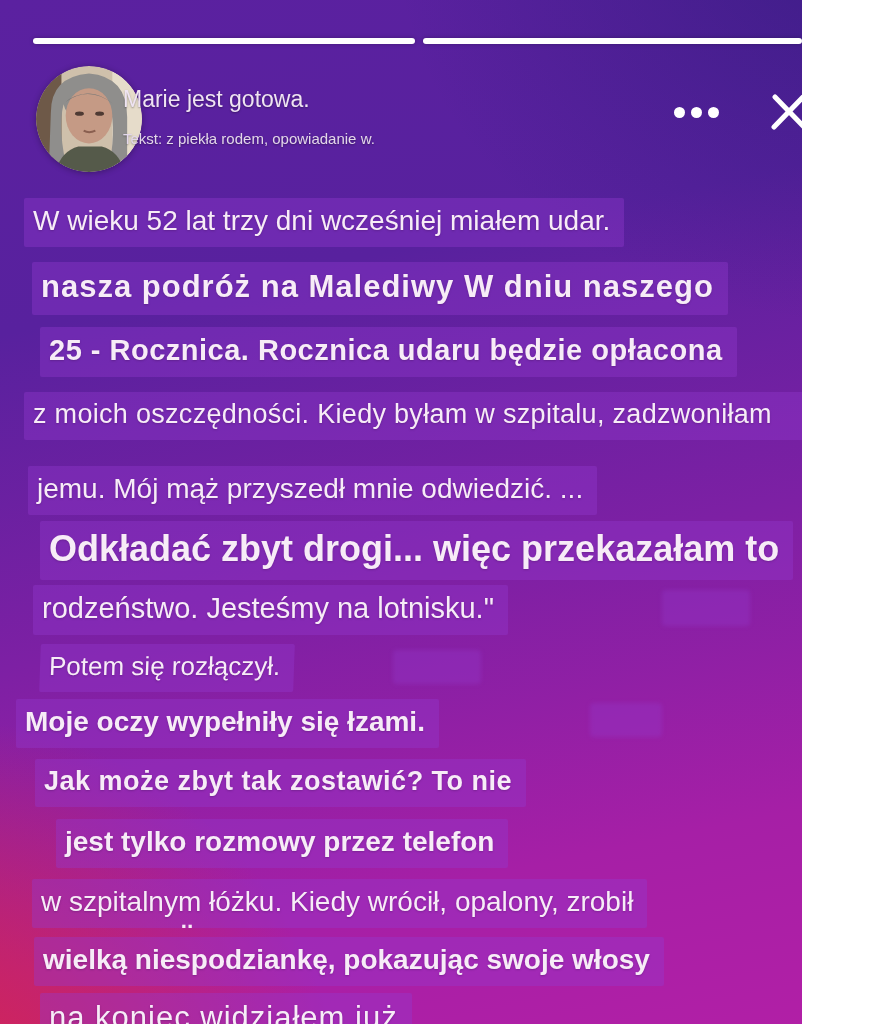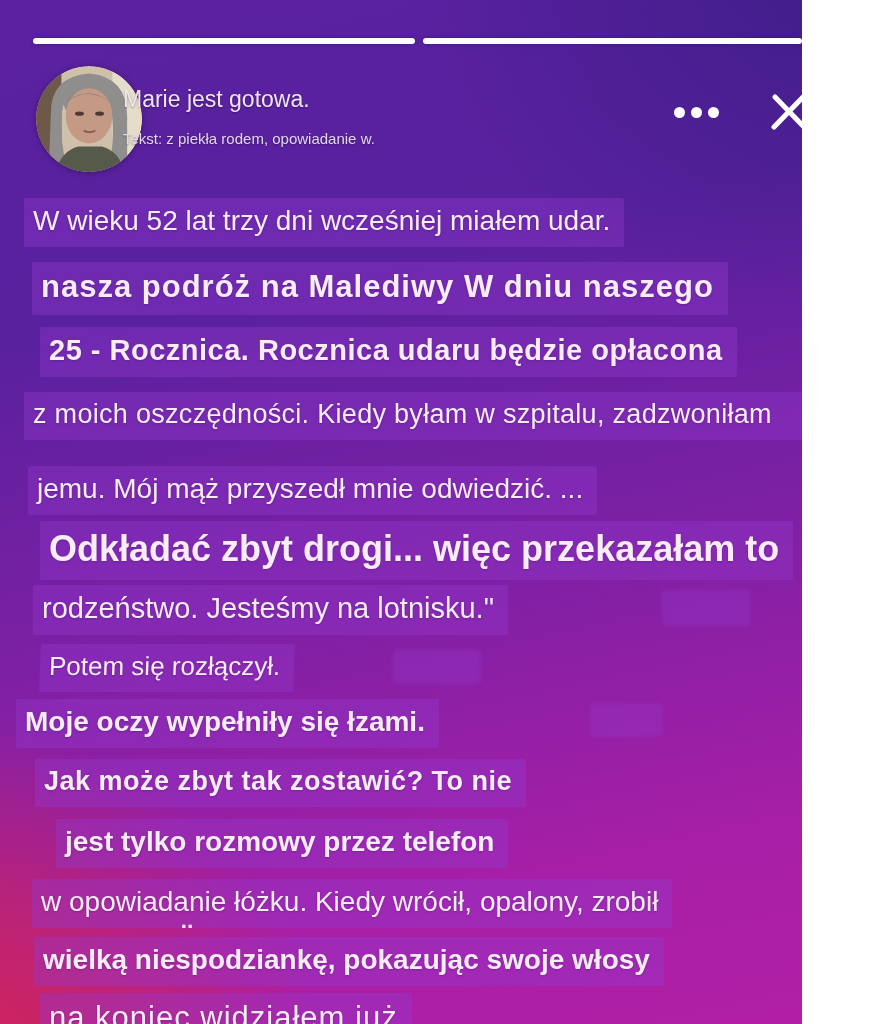--- a/index.html
+++ b/index.html
@@ -102,21 +102,21 @@
   <div class="story-line l2"><span class="hl">nasza podróż na Malediwy W dniu naszego</span></div>
   <div class="story-line l3"><span class="hl">25 - Rocznica. Rocznica udaru będzie opłacona</span></div>
   <div class="story-line l4"><span class="hl">z moich oszczędności. Kiedy byłam w szpitalu, zadzwoniłam</span></div>
   <div class="story-line l5"><span class="hl">jemu. Mój mąż przyszedł mnie odwiedzić. ...</span></div>
   <div class="story-line l6"><span class="hl">Odkładać zbyt drogi... więc przekazałam to</span><span class="cursor"></span></div>
   <div class="story-line l7"><span class="hl">rodzeństwo. Jesteśmy na lotnisku."</span></div>
   <div class="story-line l8"><span class="hl">Potem się rozłączył.</span></div>
   <div class="story-line l9"><span class="hl">Moje oczy wypełniły się łzami.</span></div>
   <div class="story-line l10"><span class="hl">Jak może zbyt tak zostawić? To nie</span></div>
   <div class="story-line l11"><span class="hl">jest tylko rozmowy przez telefon</span></div>
-  <div class="story-line l12"><span class="hl">w opowiadanie łóżku. Kiedy wrócił, opalony, zrobił</span></div>
+  <div class="story-line l12"><span class="hl">w szpitalnym łóżku. Kiedy wrócił, opalony, zrobił</span></div>
   <div class="story-line l13"><span class="hl">wielką niespodziankę, pokazując swoje włosy</span></div>
   <div class="story-line l14"><span class="hl">na koniec widziałem już</span></div>
 
   <div class="stray">¨</div>
 
   <div class="blob blob-a"></div>
   <div class="blob blob-b"></div>
   <div class="blob blob-c"></div>
 
 </div>

